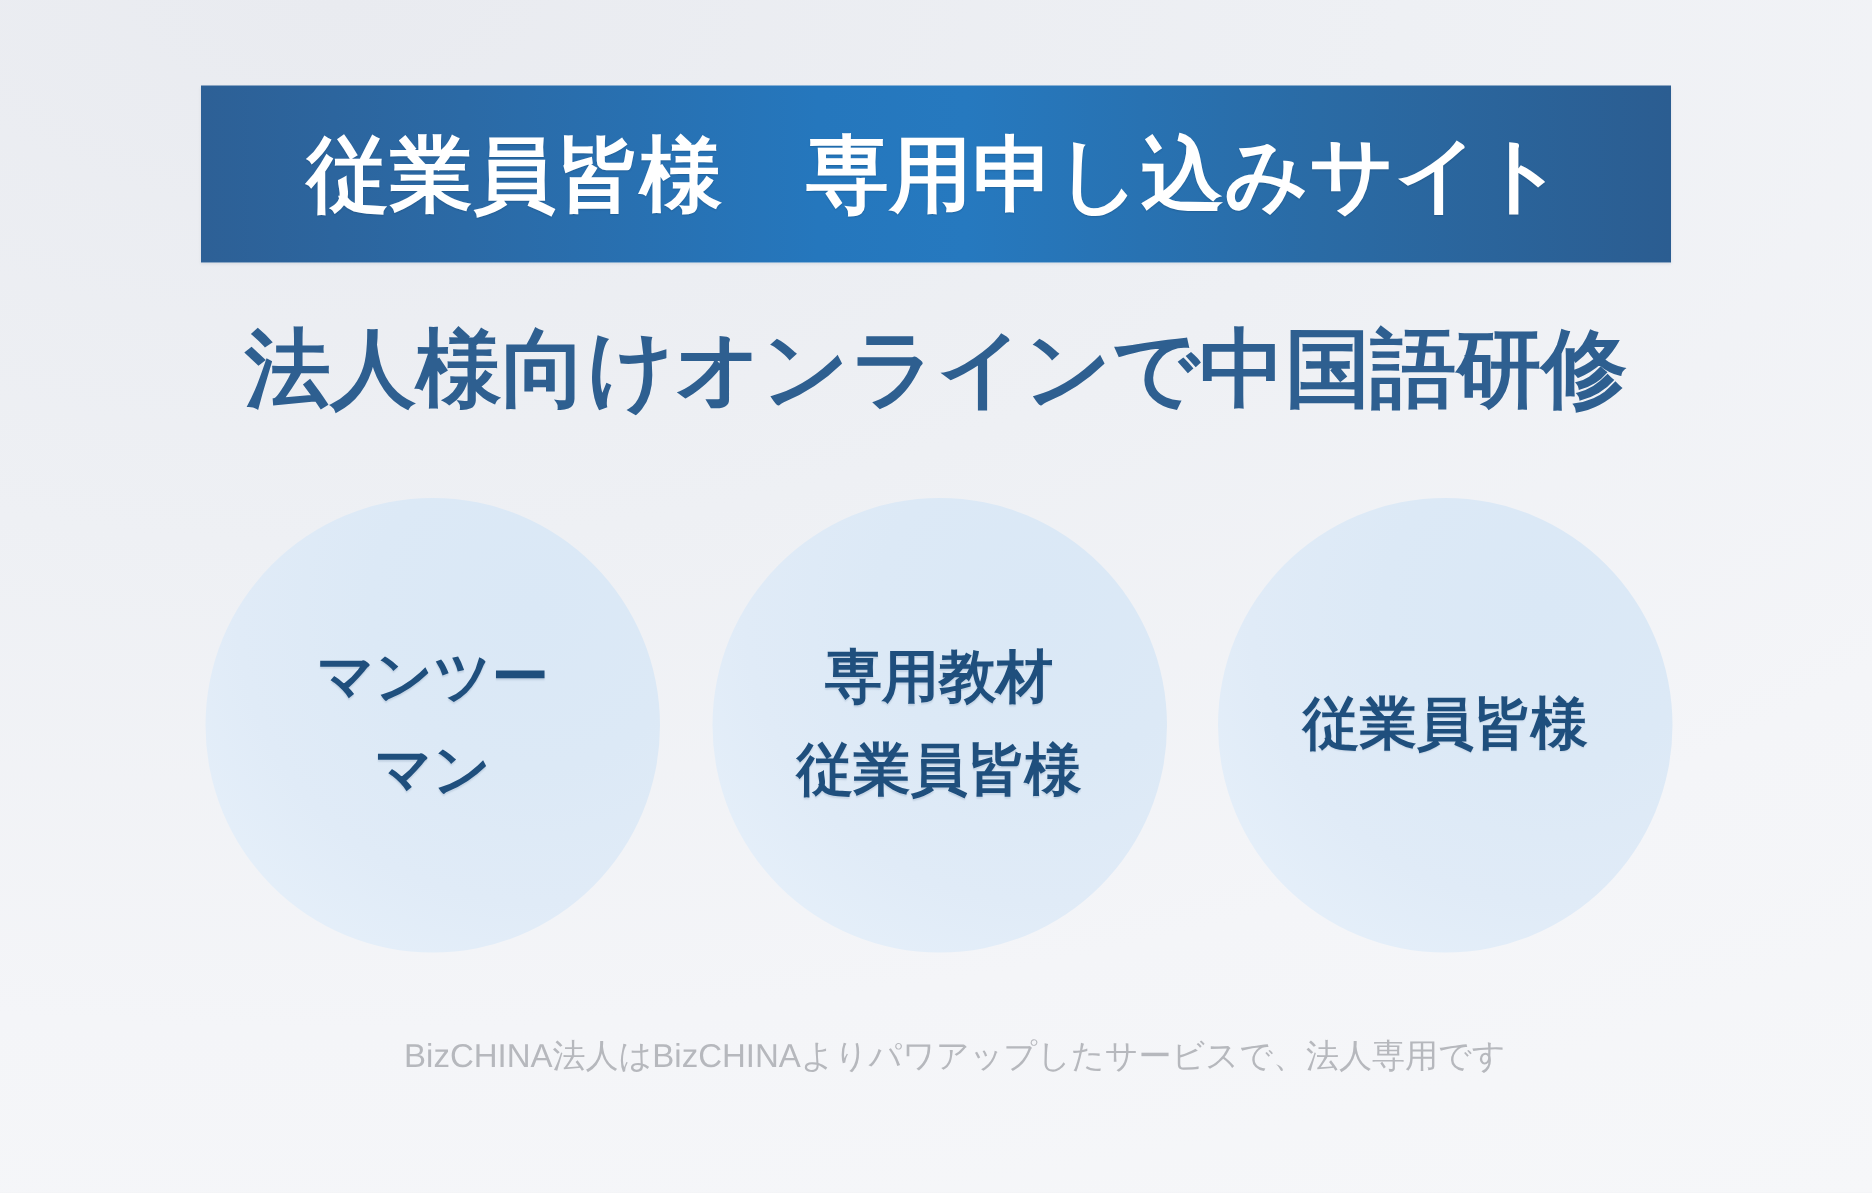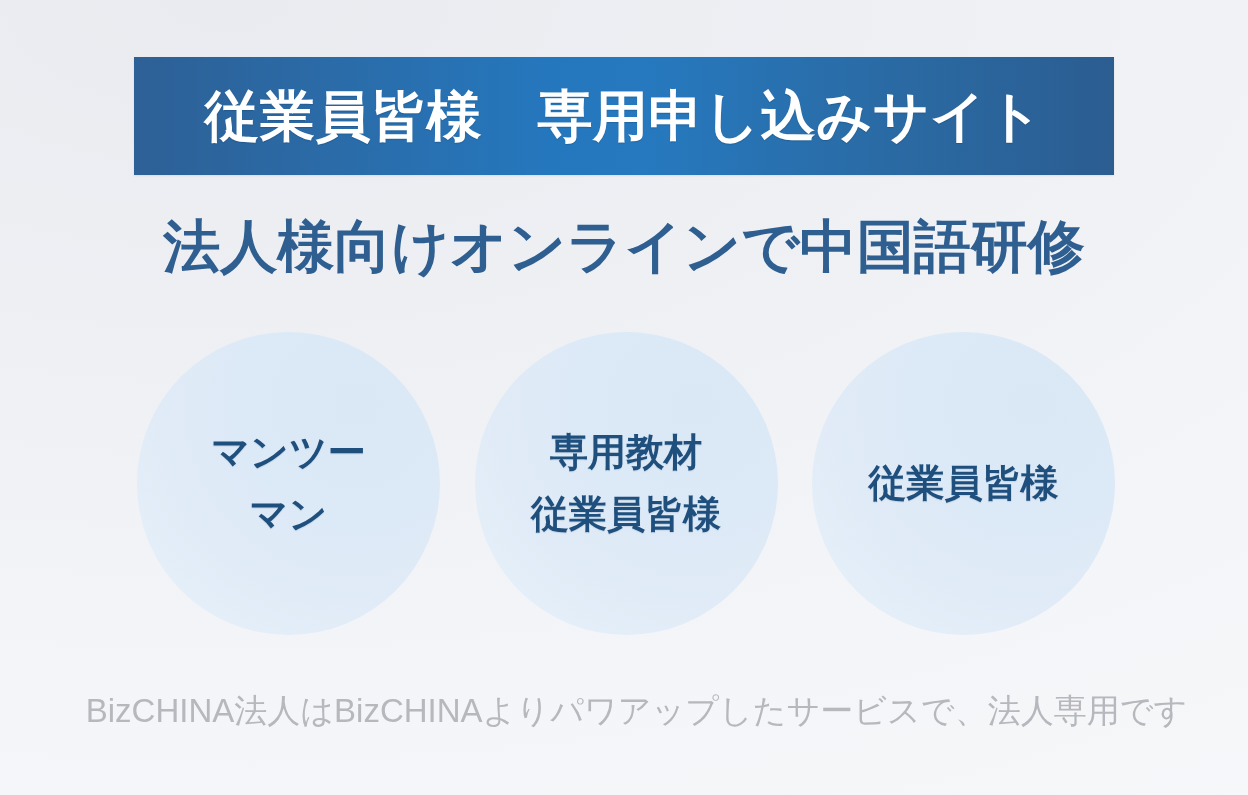--- a/index.html
+++ b/index.html
@@ -115,21 +115,21 @@
   #footer {
     position: absolute;
     left: 0;
     top: 690px;
     width: 1248px;
     text-align: center;
   }
   #footer-text {
     font-family: "Liberation Sans", "DejaVu Sans", sans-serif;
     font-weight: 400;
-    font-size: 33px;
+    font-size: 22px;
     line-height: 1.25;
     color: #b6b8bd;
     letter-spacing: 0px;
     white-space: pre;
     padding-left: 25px;
   }
 </style>
 </head>
 <body>
 

